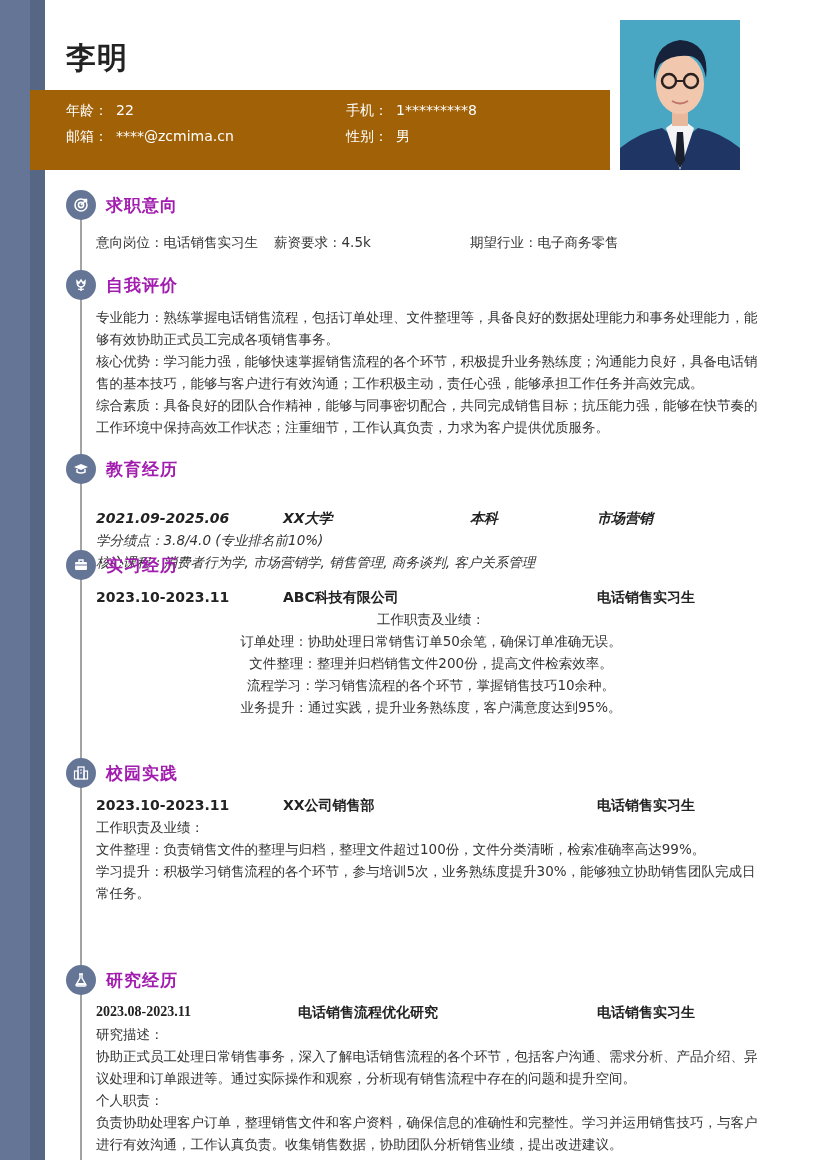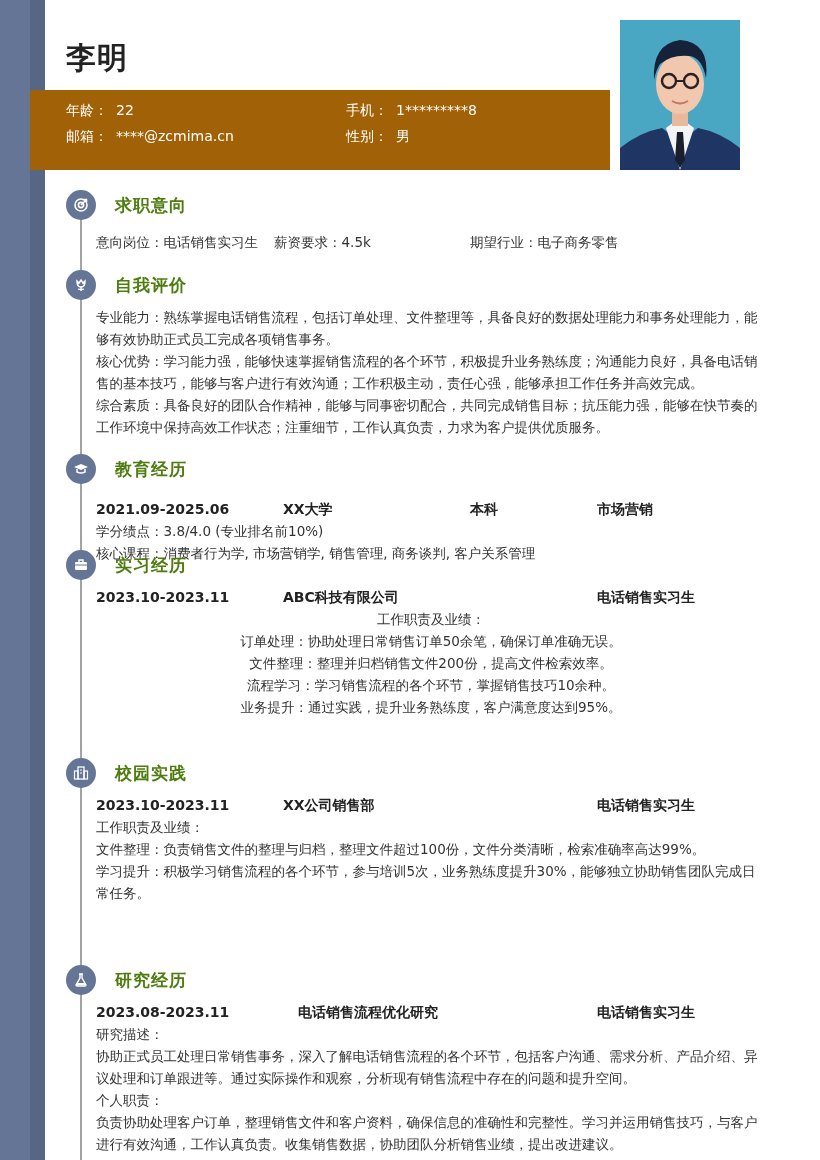--- a/index.html
+++ b/index.html
@@ -21,21 +21,21 @@
   .f-gender { left: 316px; top: 38px; }
 
   .photo { position: absolute; left: 620px; top: 20px; width: 120px; height: 150px; background: #4aa7c4; overflow: hidden; }
 
   .timeline-line { position: absolute; left: 80px; top: 205px; width: 2px; height: 955px; background: #a3a3a3; }
 
   .section { position: absolute; left: 66px; width: 700px; }
   .sec-head { position: relative; height: 30px; display: flex; align-items: center; }
   .sec-icon { width: 30px; height: 30px; border-radius: 50%; background: #647596; display: flex; align-items: center; justify-content: center; z-index: 2; }
   .sec-icon svg { width: 16px; height: 16px; }
-  .sec-title { margin-left: 19px; font-size: 17px; font-weight: bold; color: #4d7c0f; letter-spacing: 1px; }
+  .sec-title { margin-left: 10px; font-size: 17px; font-weight: bold; color: #a21caf; letter-spacing: 1px; }
 
   .sec-body { margin-left: 30px; font-size: 13.5px; line-height: 22px; color: #333333; width: 670px; }
   .row-bold { position: relative; height: 24px; font-weight: bold; font-size: 14px; color: #222222; }
   .row-bold span { position: absolute; top: 2px; }
   .intent-line { position: relative; height: 22px; margin-top: 4px; }
   .intent-line span { position: absolute; top: 0; white-space: nowrap; }
   p.line { white-space: normal; }
 </style>
 </head>
 <body>
@@ -123,21 +123,21 @@
 <div class="section" style="top:454px;">
   <div class="sec-head">
     <div class="sec-icon">
       <svg viewBox="0 0 16 16">
           <path d="M1 6 L8 3 L15 6 L8 9 Z" fill="#fff"></path>
           <path d="M4 8 L4 11 Q8 13 12 11 L12 8" fill="none" stroke="#fff" stroke-width="1.5"></path>
         </svg>
     </div>
     <div class="sec-title">教育经历</div>
   </div>
-  <div class="sec-body" style="margin-top:12px;">
+  <div class="sec-body" style="margin-top:21px;font-style:italic;">
     <div class="row-bold">
       <span style="left:0;">2021.09-2025.06</span>
       <span style="left:187px;">XX大学</span>
       <span style="left:374px;">本科</span>
       <span style="left:501px;">市场营销</span>
     </div>
     <p class="line">学分绩点：3.8/4.0 (专业排名前10%)</p>
     <p class="line">核心课程：消费者行为学, 市场营销学, 销售管理, 商务谈判, 客户关系管理</p>
   </div>
 </div>
@@ -197,21 +197,21 @@
     <div class="sec-icon">
       <svg viewBox="0 0 16 16">
           <path d="M6 2 L10 2 M7 2 L7 6 L3 13 Q3 14 4 14 L12 14 Q13 14 13 13 L9 6 L9 2" fill="none" stroke="#fff" stroke-width="1.4"></path>
           <path d="M4.5 11 L11.5 11 L12.5 13.3 L3.5 13.3 Z" fill="#fff"></path>
         </svg>
     </div>
     <div class="sec-title">研究经历</div>
   </div>
   <div class="sec-body" style="margin-top:4px;">
     <div class="row-bold">
-      <span style="left:0;">2023.08-2023.11</span>
+      <span style="left:0;font-family:Liberation Serif, serif;">2023.08-2023.11</span>
       <span style="left:202px;">电话销售流程优化研究</span>
       <span style="left:501px;">电话销售实习生</span>
     </div>
     <p class="line">研究描述：</p>
     <p class="line">协助正式员工处理日常销售事务，深入了解电话销售流程的各个环节，包括客户沟通、需求分析、产品介绍、异议处理和订单跟进等。通过实际操作和观察，分析现有销售流程中存在的问题和提升空间。</p>
     <p class="line">个人职责：</p>
     <p class="line">负责协助处理客户订单，整理销售文件和客户资料，确保信息的准确性和完整性。学习并运用销售技巧，与客户进行有效沟通，工作认真负责。收集销售数据，协助团队分析销售业绩，提出改进建议。</p>
   </div>
 </div>
 

